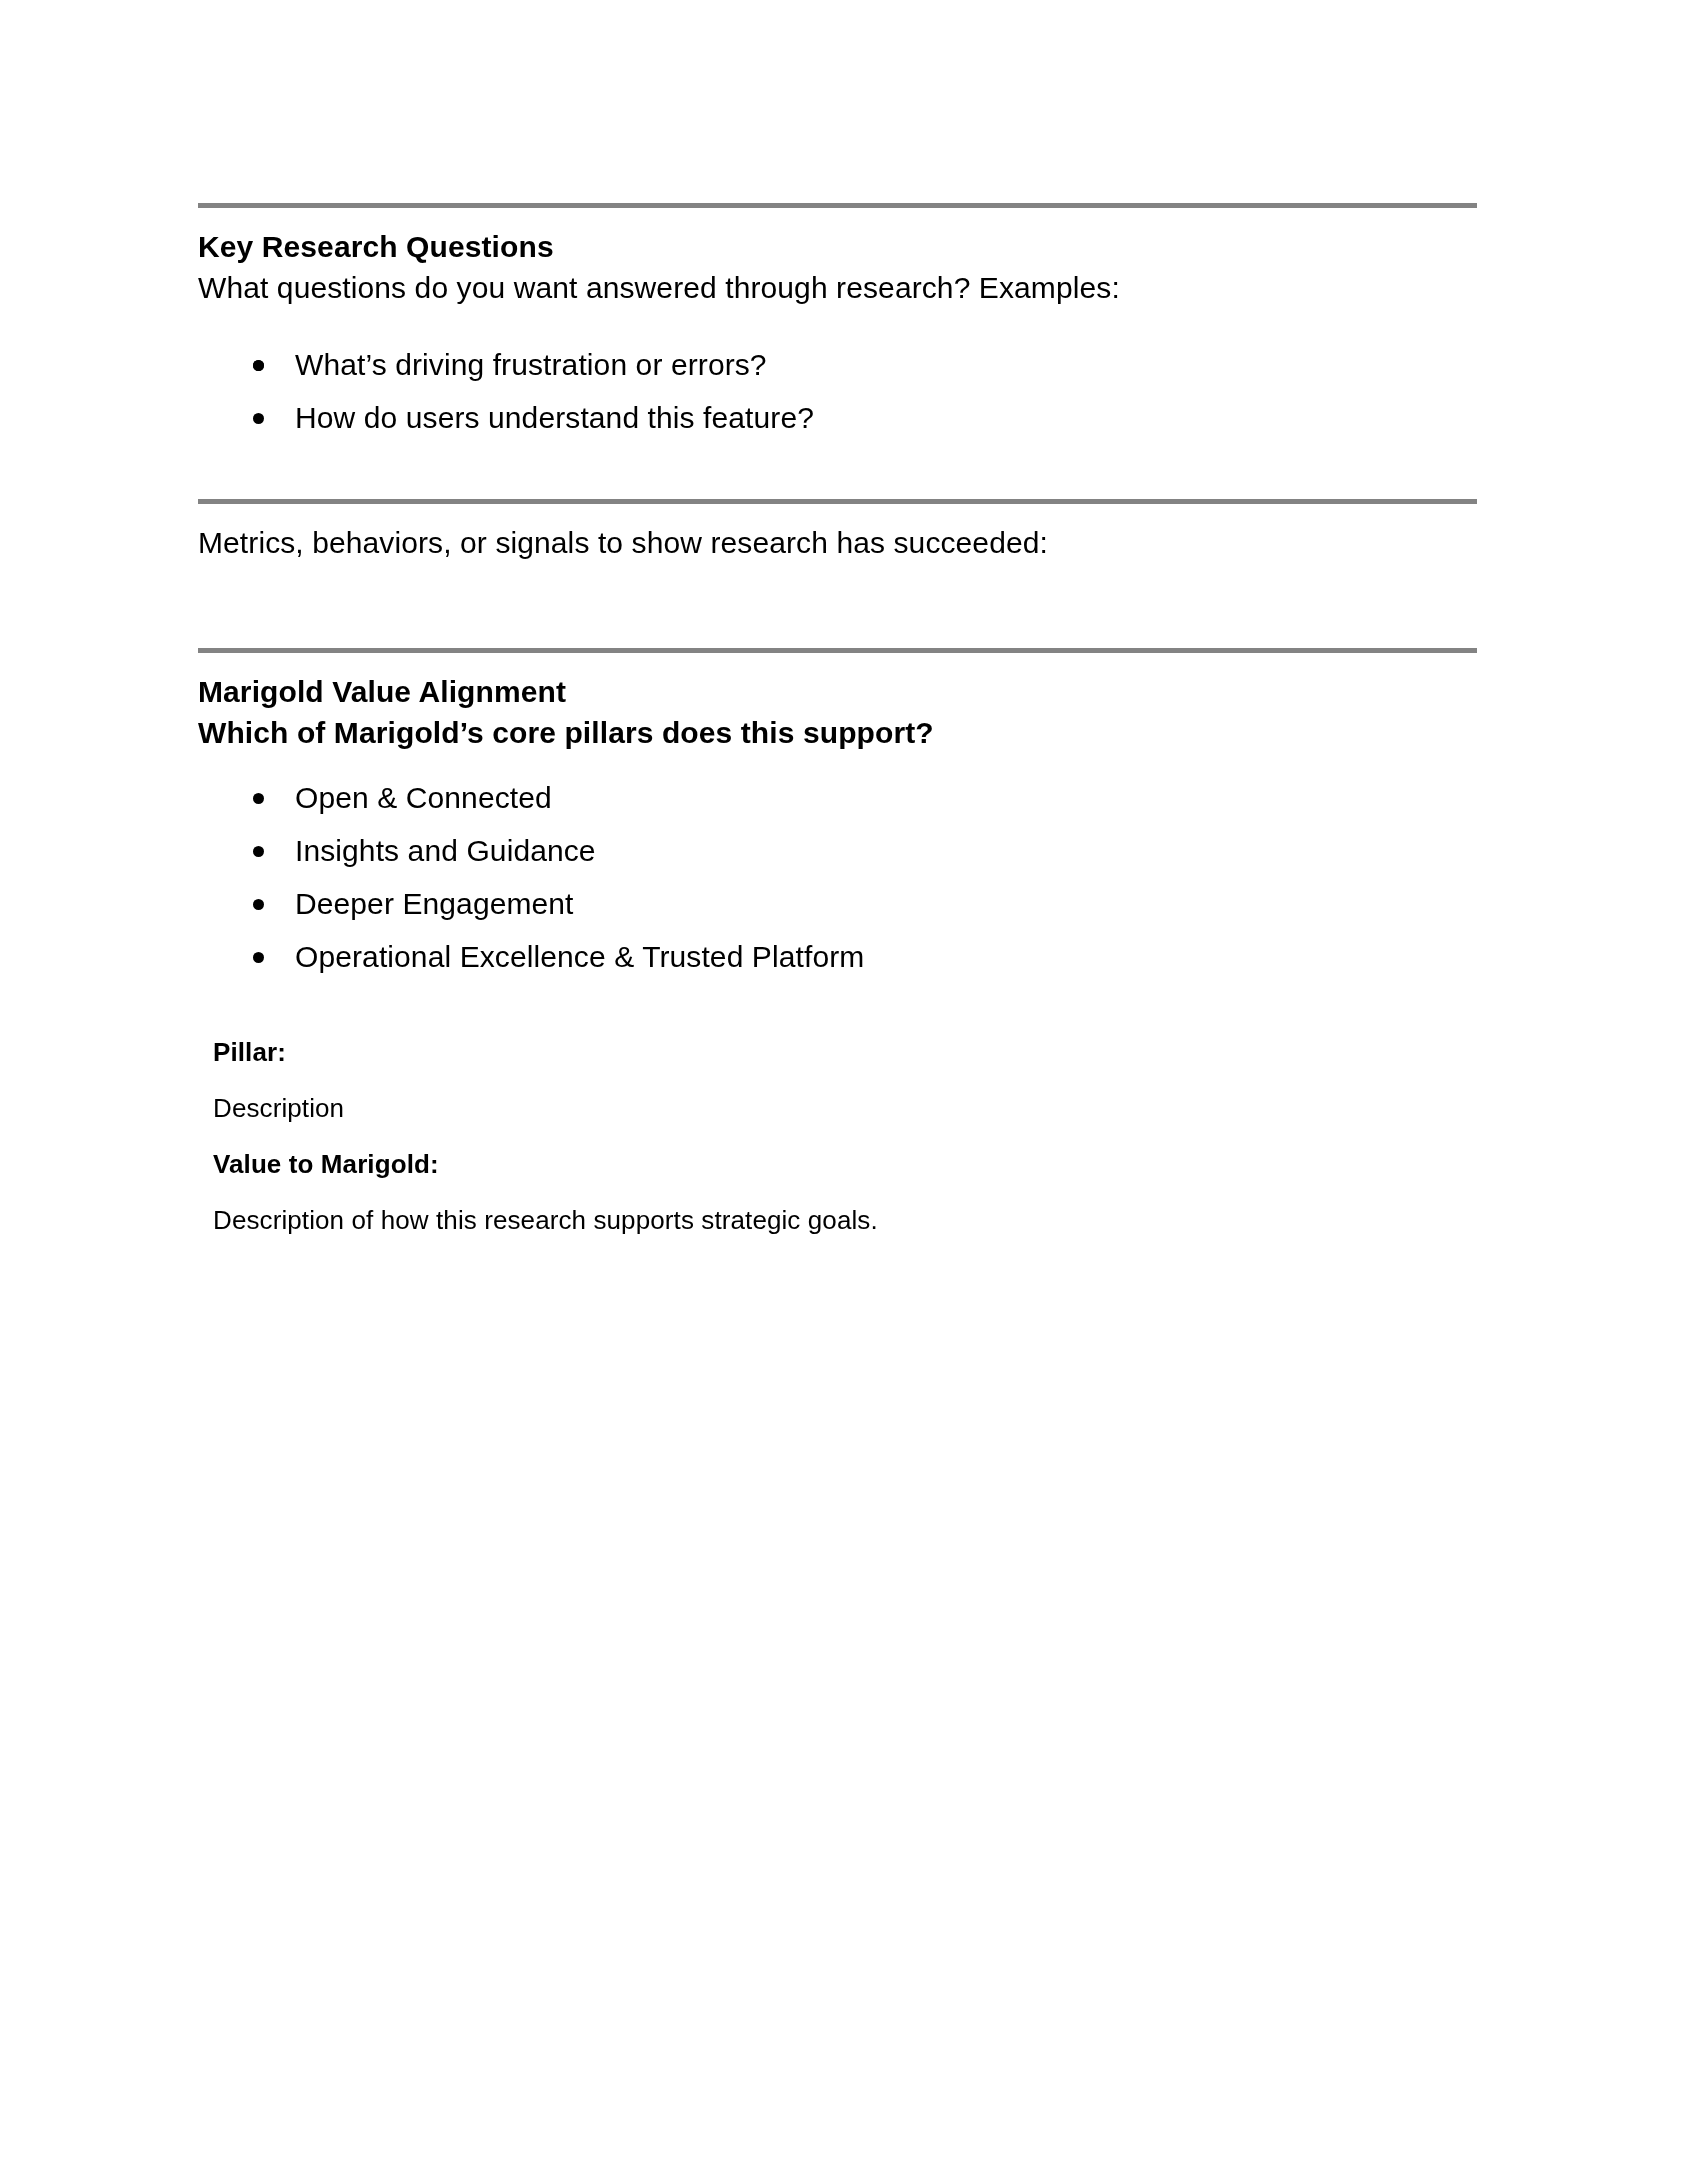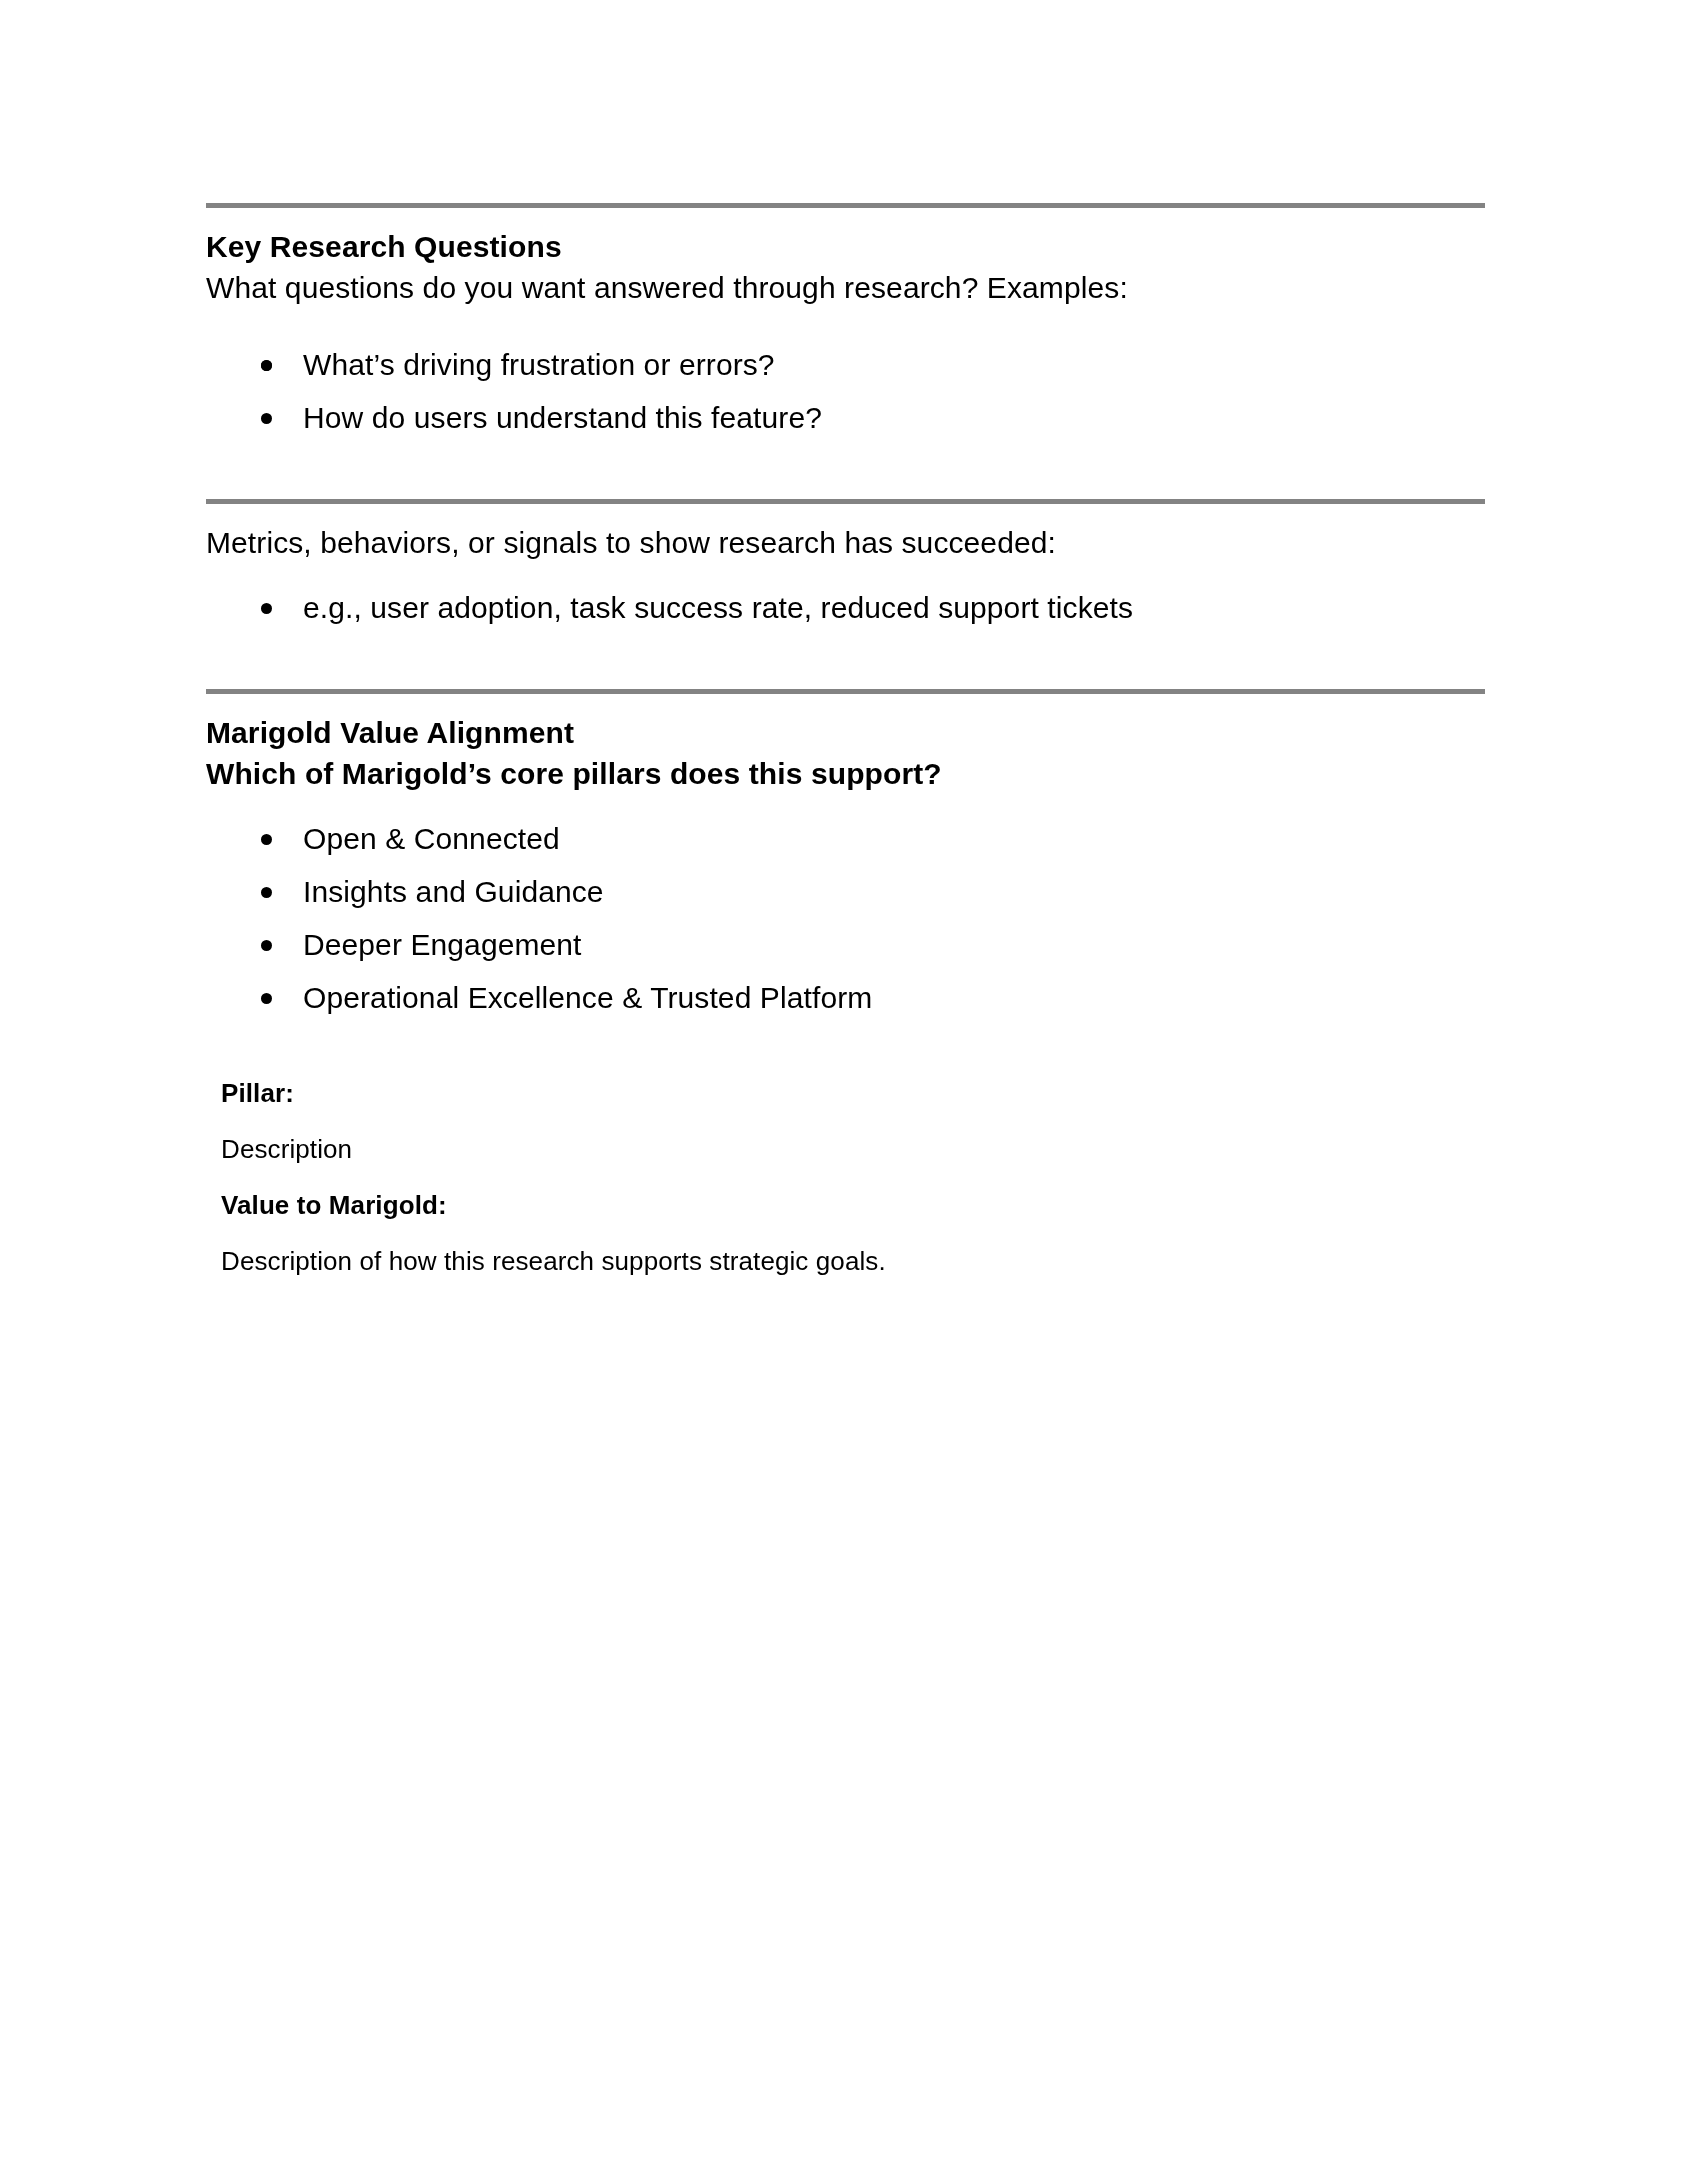--- a/index.html
+++ b/index.html
@@ -21,21 +21,21 @@
     left: 0;
     top: 0;
     width: 1683px;
     height: 2178px;
     background: #ffffff;
     box-sizing: border-box;
   }
 
   .content {
     position: absolute;
-    left: 206px;
+    left: 198px;
     top: 203px;
     width: 1279px;
   }
 
   .divider {
     height: 5px;
     background: #838383;
     width: 1279px;
     margin: 0;
     border: 0;
@@ -130,26 +130,20 @@
       </ul>
     </div>
 
     <div class="spacer-xl"></div>
 
     <hr class="divider">
     <div class="sec-gap-top"></div>
     <div class="section">
       <p class="body-line">Metrics, behaviors, or signals to show research has succeeded:</p>
       <div class="spacer-sm"></div>
-      <ul class="bullets">
-        <li>
-          <span class="bullet-dot"></span>
-          <span>e.g., user adoption, task success rate, reduced support tickets</span>
-        </li>
-      </ul>
     </div>
 
     <div class="spacer-xl"></div>
 
     <hr class="divider">
     <div class="sec-gap-top"></div>
     <div class="section">
       <h2 class="heading">Marigold Value Alignment</h2>
       <h2 class="heading">Which of Marigold’s core pillars does this support?</h2>
       <div class="spacer-sm"></div>

